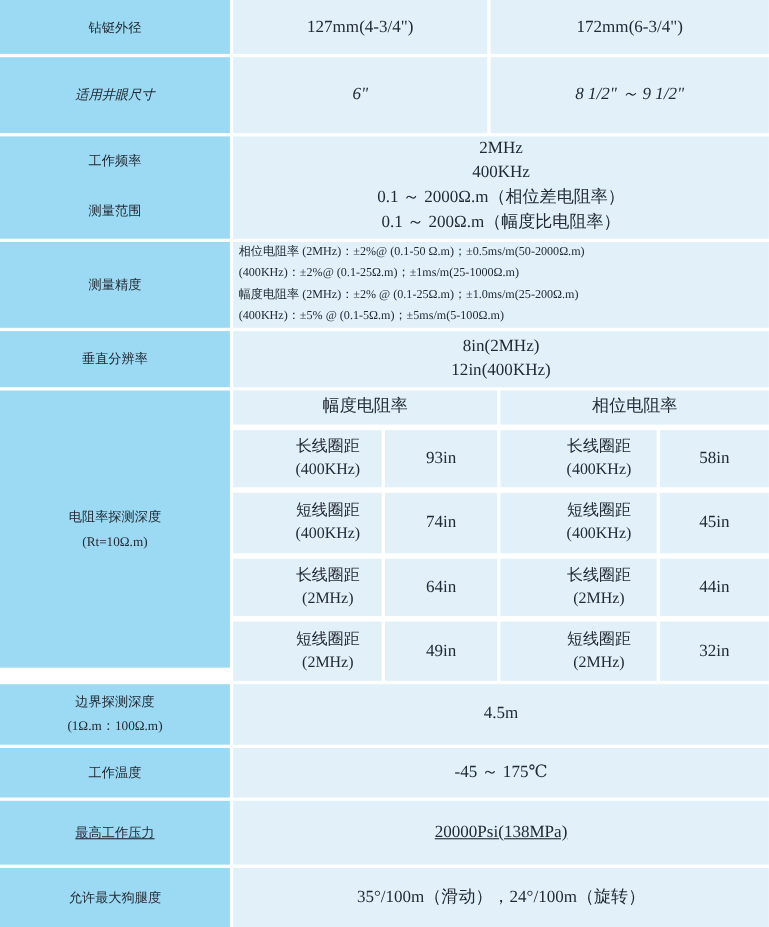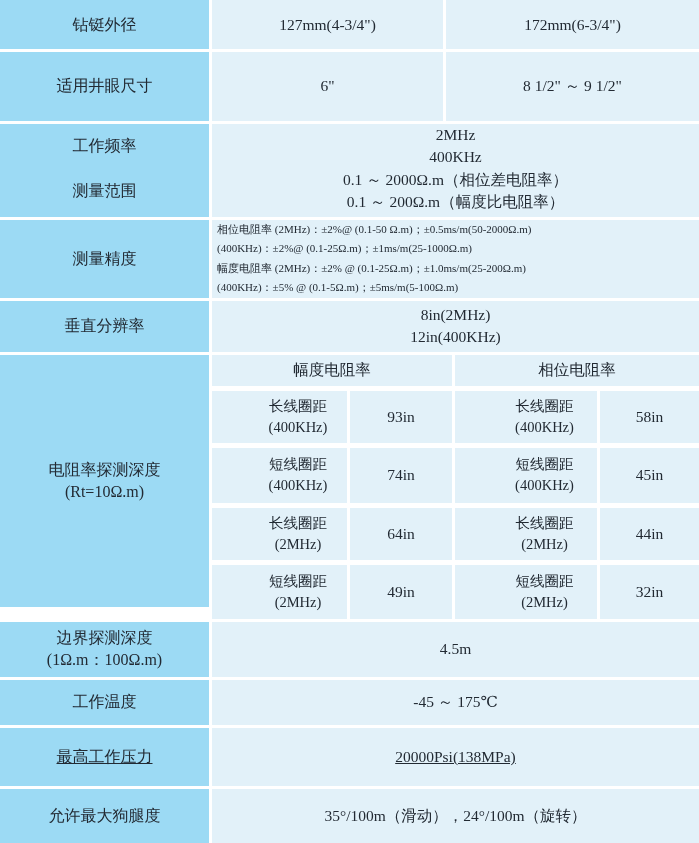--- a/index.html
+++ b/index.html
@@ -6,21 +6,21 @@
   .tbl{
     width:699px;height:843px;background:#ffffff;
     display:flex;flex-direction:column;gap:3px;
     font-family:"Liberation Serif","DejaVu Serif",serif;
     color:#222a33;
   }
   .row{display:grid;gap:3px;}
   .hcell{
     background:#9cdaf4;
     display:flex;flex-direction:column;align-items:center;justify-content:center;
-    text-align:center;font-size:16px;line-height:22px;
+    text-align:center;font-size:12px;line-height:22px;
   }
   .vcell{
     background:#e2f1f9;
     display:flex;flex-direction:column;align-items:center;justify-content:center;
     text-align:center;font-size:15.5px;line-height:22px;
   }
   .acc{
     align-items:flex-start;justify-content:center;text-align:left;
     font-size:11px;line-height:19.5px;padding-left:5px;
   }
@@ -39,21 +39,21 @@
         <span>钻铤外径</span>
       </div>
     <div class="vcell">
         <span>127mm(4-3/4")</span>
       </div>
     <div class="vcell">
         <span>172mm(6-3/4")</span>
       </div>
   </div>
 
-  <div class="row" style="grid-template-columns:209px 231px 1fr;height:70px;">
+  <div class="row" style="grid-template-columns:209px 231px 1fr;height:70px;font-style:italic;">
     <div class="hcell">
         <span>适用井眼尺寸</span>
       </div>
     <div class="vcell">
         <span>6"</span>
       </div>
     <div class="vcell">
         <span>8 1/2" ～ 9 1/2"</span>
       </div>
   </div>

